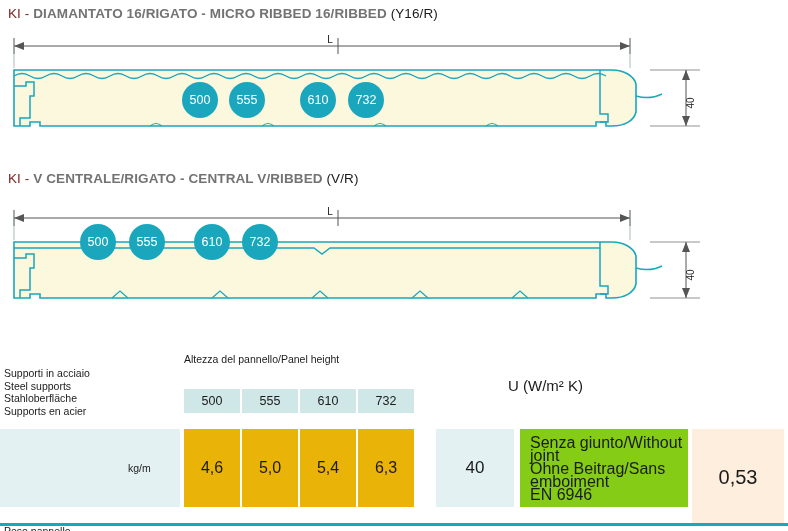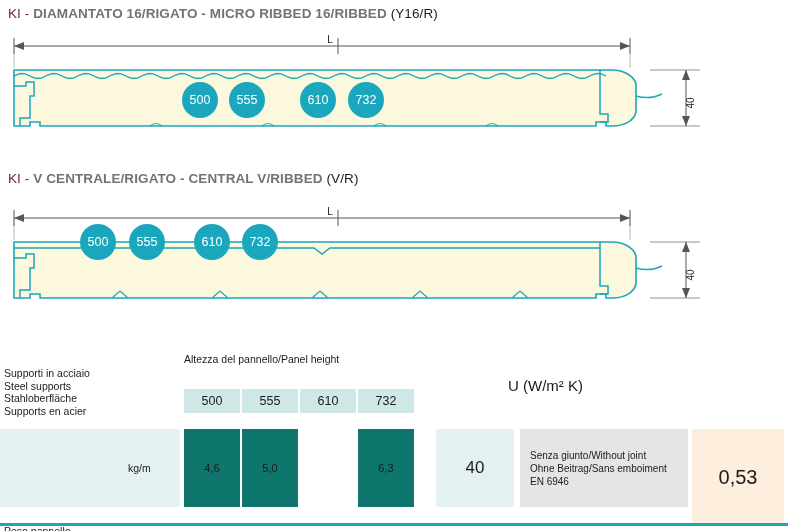--- a/index.html
+++ b/index.html
@@ -150,44 +150,44 @@
     height: 78px;
     justify-content: flex-start;
     font-size: 10.5px;
     color: #1b1b1b;
   }
 
   .cell-weight {
     top: 0;
     width: 56px;
     height: 78px;
-    background: #0f766e;
-    justify-content: center;
-    font-size: 11px;
+    background: #eab308;
+    justify-content: center;
+    font-size: 16px;
     color: #1b1b1b;
   }
 
   .cell-u40 {
     left: 436px;
     top: 0;
     width: 78px;
     height: 78px;
     background: #e4f1f3;
     justify-content: center;
     font-size: 17px;
     color: #1b1b1b;
   }
   .cell-ujoint {
     left: 520px;
     top: 0;
     width: 168px;
     height: 78px;
-    background: #e5e5e5;
+    background: #84cc16;
     padding-left: 10px;
-    font-size: 10px;
+    font-size: 16px;
     line-height: 13px;
     color: #1b1b1b;
   }
   .cell-uval {
     left: 692px;
     top: 0;
     width: 92px;
     height: 96px;
     background: #fdeedd;
     justify-content: center;
@@ -348,20 +348,21 @@
 
       <div class="lbl-block multiline" id="weight-label">
         <span>Peso pannello</span>
 
       </div>
 
       <div class="cell cell-unit">kg/m</div>
 
       <div class="cell cell-weight" style="left:184px;">4,6</div>
       <div class="cell cell-weight" style="left:242px;">5,0</div>
+      <div class="cell cell-weight" style="left:300px;">5,4</div>
       <div class="cell cell-weight" style="left:358px;">6,3</div>
 
       <div class="cell cell-u40">40</div>
 
       <div class="cell cell-ujoint multiline">
         <div>
           <span>Senza giunto/Without joint</span>
           <span>Ohne Beitrag/Sans emboiment</span>
           <span>EN 6946</span>
         </div>

